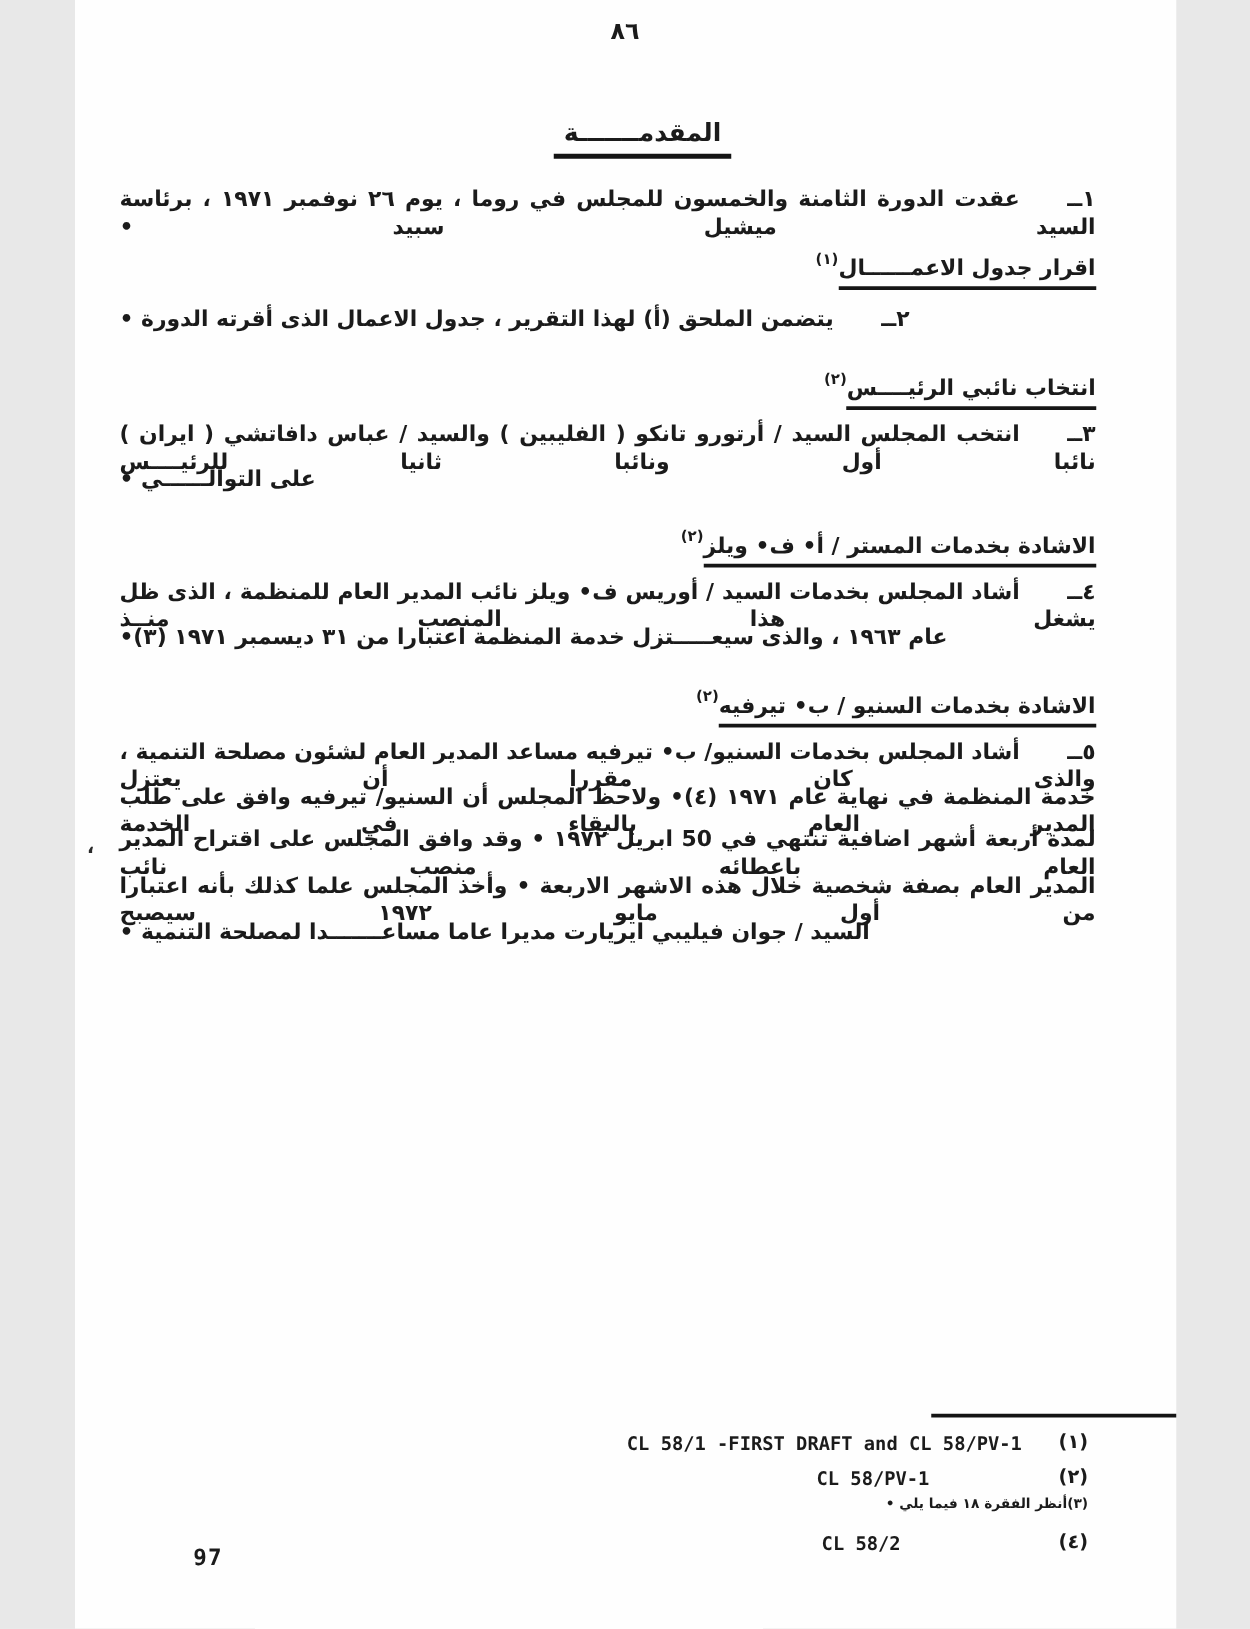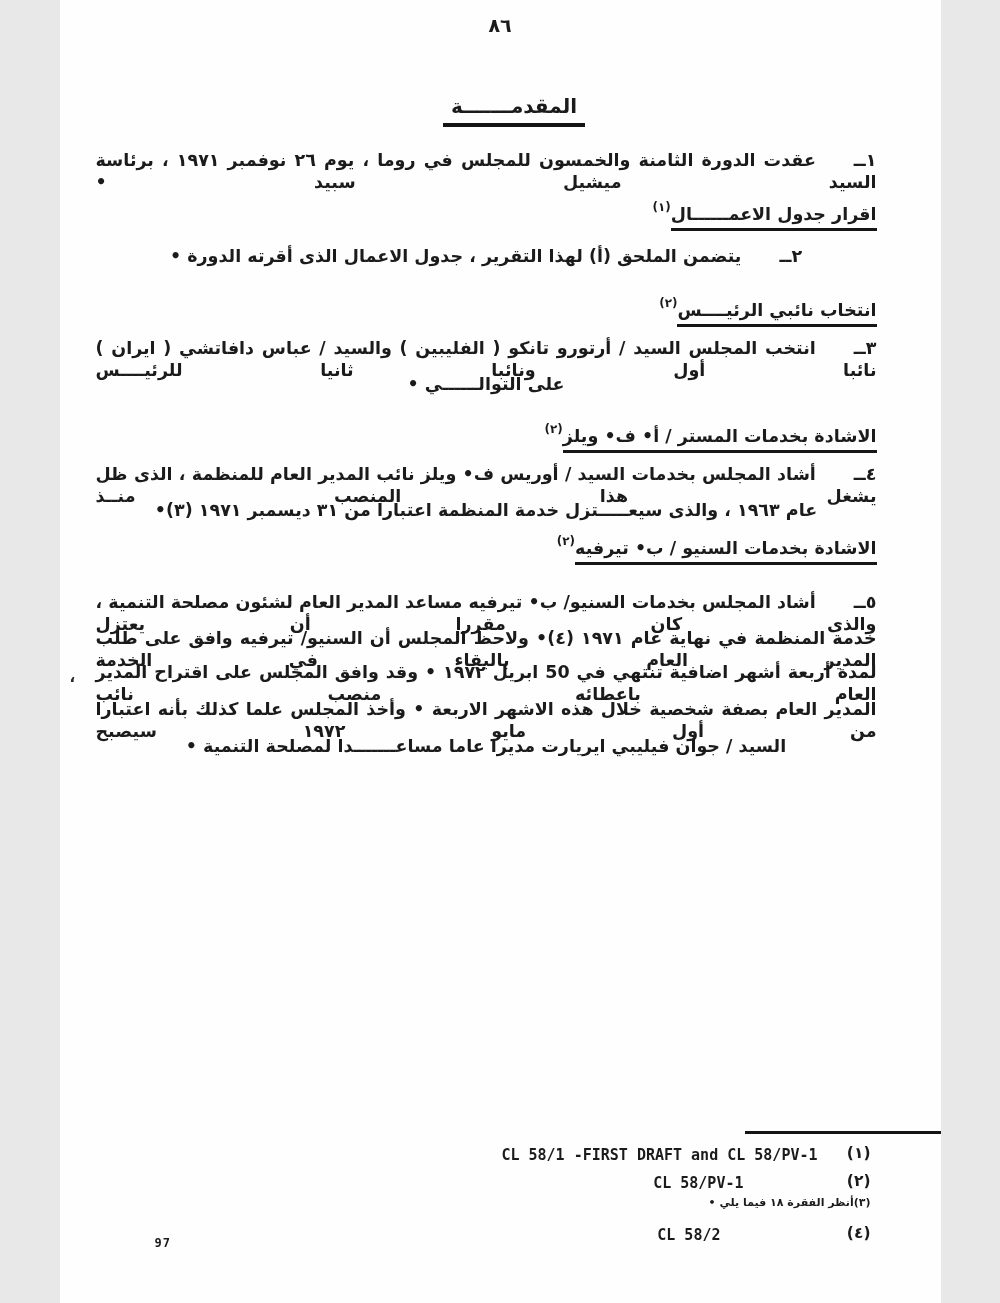--- a/index.html
+++ b/index.html
@@ -14,21 +14,21 @@
   }
   
   .folio-top {
     position:absolute; top:14px; left:0; right:0;
     text-align:center; font-size:19px; font-weight:700;
     letter-spacing:2px;
   }
   .folio-bottom {
     position:absolute; top:1236px; left:95px;
     font-family:"DejaVu Sans Mono", monospace;
-    font-size:12px; font-weight:700; letter-spacing:1px;
+    font-size:18px; font-weight:700; letter-spacing:1px;
   }
   
   .title-wrap {
     position:absolute; top:94px; left:0; right:0;
     text-align:center; direction:rtl;padding-left:28px;
   }
   .title-wrap .tt {
     display:inline-block;
     font-size:20px; font-weight:700;
     border-bottom:4px solid #141414;
@@ -46,21 +46,21 @@
     border-bottom:3px solid #161616;
     padding-bottom:4px;
   }
   .heading sup {
     font-size:12px; font-weight:700;
     vertical-align:9px; margin-left:2px;
   }
   
   .line {
     position:absolute; right:64px; left:36px;
-    direction:rtl; text-align:center;
+    direction:rtl; text-align:left;
     font-size:17.5px; font-weight:700;
     white-space:nowrap;
     line-height:1.25;
   }
   .line.j { white-space:normal; text-align:justify; text-align-last:justify; }
   .pnum { display:inline-block; margin-left:38px; }
   
   .fn-rule {
     position:absolute; top:1131px; left:685px; width:280px;
     border-top:3px solid #141414; height:0;
@@ -124,21 +124,21 @@
     <span class="ht">الاشادة بخدمات المستر / أ• ف• ويلز</span><sup>(٢)</sup>
   </div>
 
   <div class="line j" style="top:464px">
     <span class="pnum">٤ــ</span><span>أشاد المجلس بخدمات السيد / أوريس ف• ويلز نائب المدير العام للمنظمة ، الذى ظل يشغل هذا المنصب منــذ</span>
   </div>
   <div class="line" style="top:500px">
     <span>عام ١٩٦٣ ، والذى سيعـــــتزل خدمة المنظمة اعتبارا من ٣١ ديسمبر ١٩٧١ (٣)•</span>
   </div>
 
-  <div class="heading" style="top:534px">
+  <div class="heading" style="top:550px">
     <span class="ht">الاشادة بخدمات السنيو / ب• تيرفيه</span><sup>(٢)</sup>
   </div>
 
   <div class="line j" style="top:592px">
     <span class="pnum">٥ــ</span><span>أشاد المجلس بخدمات السنيو/ ب• تيرفيه مساعد المدير العام لشئون مصلحة التنمية ، والذى كان مقررا أن يعتزل</span>
   </div>
   <div class="line j" style="top:628px">
     <span>خدمة المنظمة في نهاية عام ١٩٧١ (٤)• ولاحظ المجلس أن السنيو/ تيرفيه وافق على طلب المدير العام بالبقاء في الخدمة</span>
   </div>
   <div class="line j" style="top:662px">

